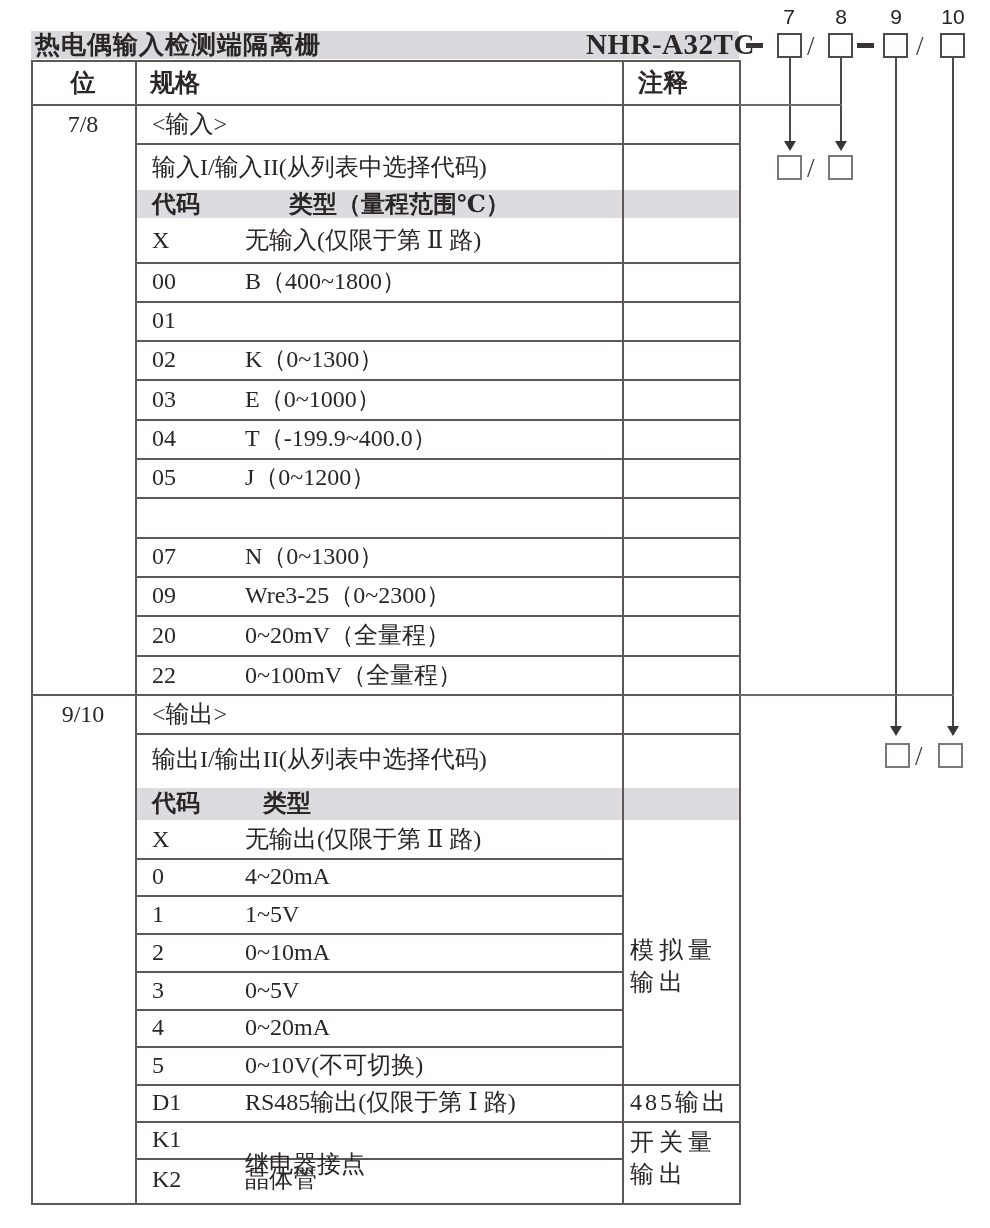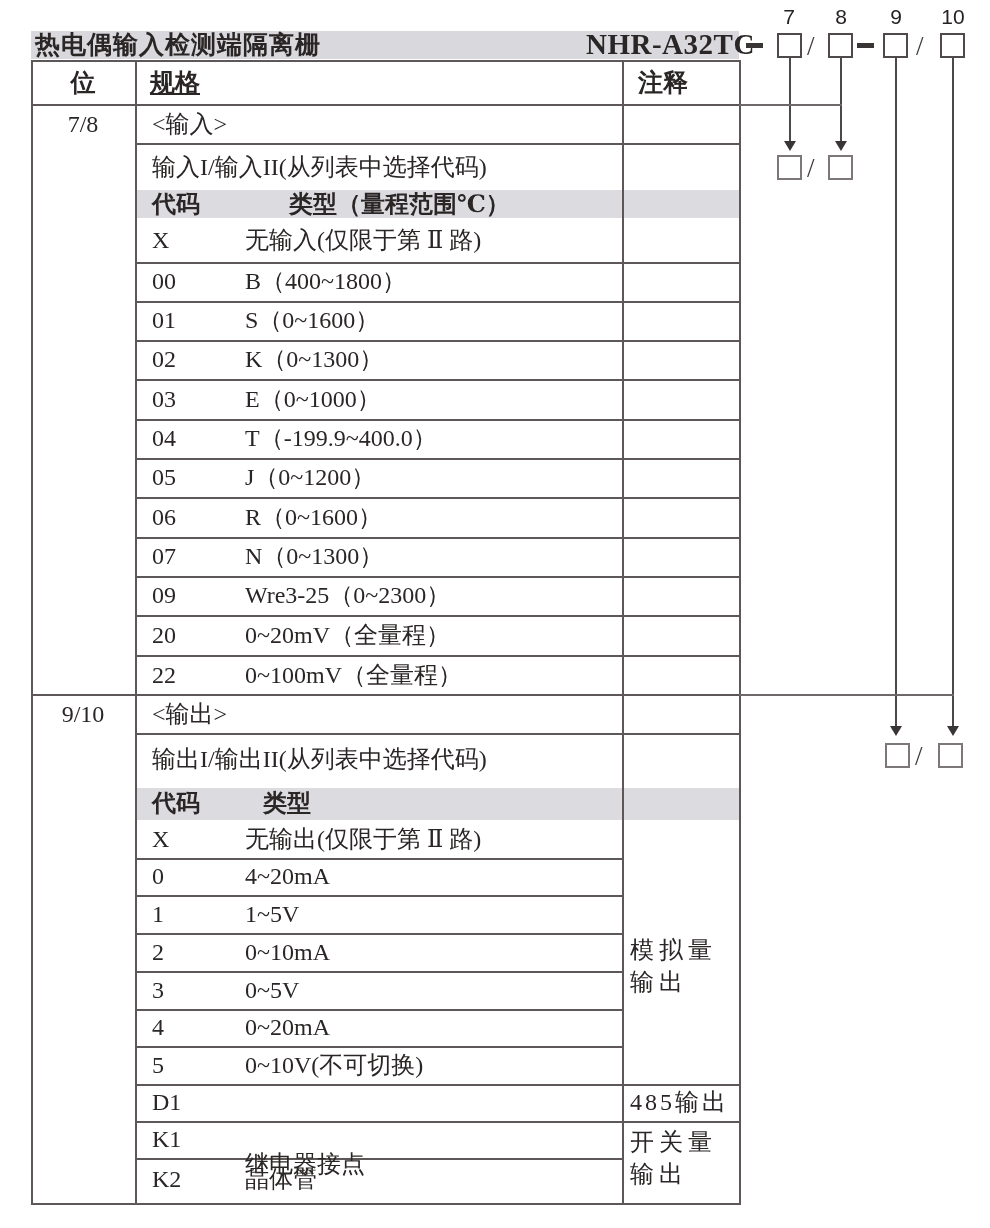--- a/index.html
+++ b/index.html
@@ -68,21 +68,21 @@
   <div class="hline" style="left:135px;top:895px;width:487px;height:2px;"></div>
   <div class="hline" style="left:135px;top:933px;width:487px;height:2px;"></div>
   <div class="hline" style="left:135px;top:971px;width:487px;height:2px;"></div>
   <div class="hline" style="left:135px;top:1009px;width:487px;height:2px;"></div>
   <div class="hline" style="left:135px;top:1046px;width:487px;height:2px;"></div>
   <div class="hline" style="left:135px;top:1084px;width:604px;height:2px;"></div>
   <div class="hline" style="left:135px;top:1121px;width:604px;height:2px;"></div>
   <div class="hline" style="left:135px;top:1158px;width:487px;height:2px;"></div>
 
   <div class="colhdr" style="left:31px;width:104px;text-align:center;">位</div>
-  <div class="colhdr" style="left:150px;text-decoration:underline;">规格</div>
+  <div class="colhdr" style="left:150px;">规格</div>
   <div class="colhdr" style="left:638px;">注释</div>
 
   <div class="poslab" style="top:104px;height:40px;line-height:40px;">7/8</div>
   <div class="poslab" style="top:695px;height:38px;line-height:38px;">9/10</div>
 
   <div class="row" style="top:104px;height:40px;">
     <span class="t" style="left:17px;line-height:40px;">&lt;输入&gt;</span>
   </div>
   <div class="row" style="top:144px;height:46px;">
     <span class="t" style="left:17px;line-height:46px;">输入I/输入II(从列表中选择代码)</span>
@@ -95,42 +95,37 @@
   <div class="row" style="top:218px;height:44px;">
     <span class="c" style="line-height:44px;">X</span>
     <span class="t" style="line-height:44px;">无输入(仅限于第 Ⅱ 路)</span>
   </div>
   <div class="row" style="top:262px;height:35px;text-align:right;">
     <span class="c" style="line-height:39px;">00</span>
     <span class="t" style="line-height:39px;">B（400~1800）</span>
   </div>
   <div class="row" style="top:301px;height:28px;">
     <span class="c" style="line-height:39px;">01</span>
-    <span class="t" style="line-height:39px;">S（0~1600）</span>
   </div>
   <div class="row" style="top:340px;height:39px;">
     <span class="c" style="line-height:39px;">02</span>
     <span class="t" style="line-height:39px;">K（0~1300）</span>
   </div>
   <div class="row" style="top:379px;height:40px;">
     <span class="c" style="line-height:40px;">03</span>
     <span class="t" style="line-height:40px;">E（0~1000）</span>
   </div>
   <div class="row" style="top:419px;height:39px;">
     <span class="c" style="line-height:39px;">04</span>
     <span class="t" style="line-height:39px;">T（-199.9~400.0）</span>
   </div>
   <div class="row" style="top:458px;height:39px;">
     <span class="c" style="line-height:39px;">05</span>
     <span class="t" style="line-height:39px;">J（0~1200）</span>
   </div>
-  <div class="row" style="top:497px;height:40px;">
-    <span class="c" style="line-height:40px;">06</span>
-    <span class="t" style="line-height:40px;">R（0~1600）</span>
-  </div>
   <div class="row" style="top:537px;height:39px;padding-left:30px;">
     <span class="c" style="line-height:39px;">07</span>
     <span class="t" style="line-height:39px;">N（0~1300）</span>
   </div>
   <div class="row" style="top:576px;height:39px;">
     <span class="c" style="line-height:39px;">09</span>
     <span class="t" style="line-height:39px;">Wre3-25（0~2300）</span>
   </div>
   <div class="row" style="top:615px;height:40px;">
     <span class="c" style="line-height:40px;">20</span>
@@ -175,20 +170,21 @@
   <div class="row" style="top:1009px;height:37px;">
     <span class="c" style="line-height:37px;">4</span>
     <span class="t" style="line-height:37px;">0~20mA</span>
   </div>
   <div class="row" style="top:1046px;height:38px;">
     <span class="c" style="line-height:38px;">5</span>
     <span class="t" style="line-height:38px;">0~10V(不可切换)</span>
   </div>
   <div class="row" style="top:1084px;height:37px;">
     <span class="c" style="line-height:37px;">D1</span>
+    <span class="t" style="line-height:37px;">RS485输出(仅限于第 Ⅰ 路)</span>
   </div>
   <div class="row" style="top:1121px;height:37px;">
     <span class="c" style="line-height:37px;">K1</span>
     <span class="t" style="line-height:37px;margin-top:25px;">继电器接点</span>
   </div>
   <div class="row" style="top:1158px;height:42px;">
     <span class="c" style="line-height:42px;">K2</span>
     <span class="t" style="line-height:42px;">晶体管</span>
   </div>
 

